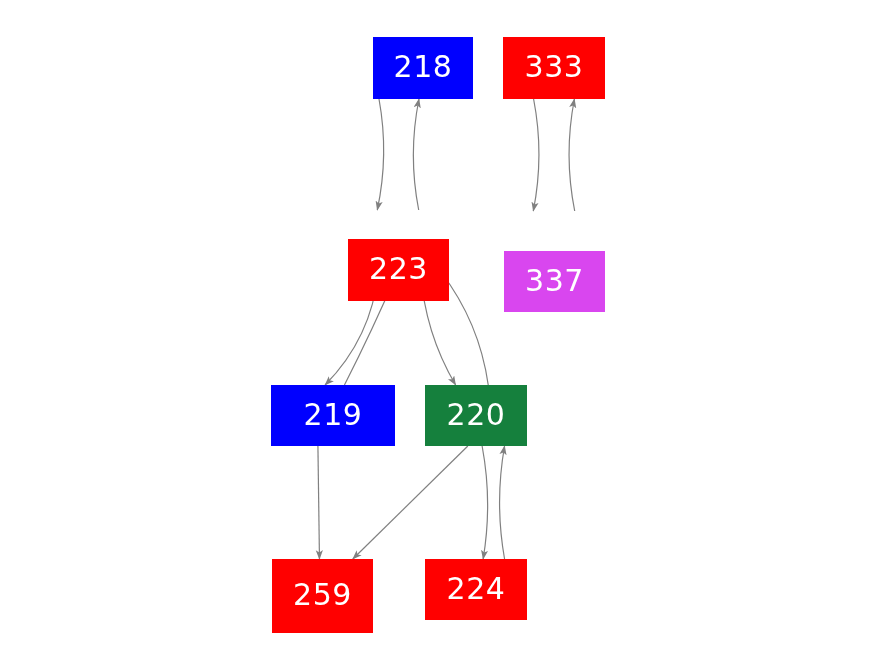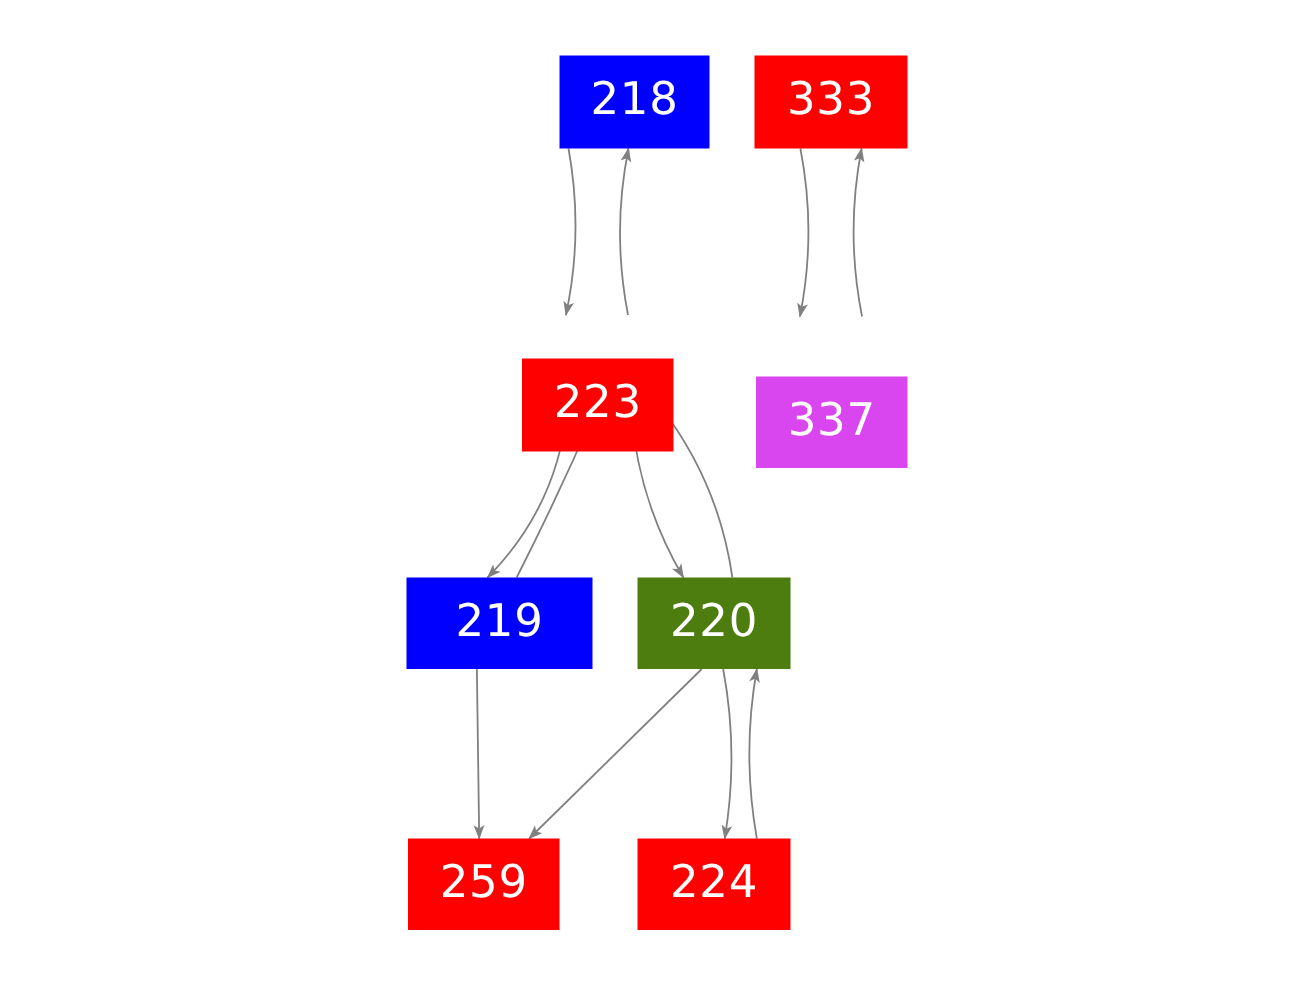--- a/index.html
+++ b/index.html
@@ -79,24 +79,24 @@
       </div>
       <div class="graph-node" style="left: 348px; top: 210px; width: 101px; height: 62px; background: rgb(255, 0, 0); color: rgb(255, 255, 255); margin-top: 29px;">
         <span class="node-label">223</span>
       </div>
       <div class="graph-node" style="left: 504px; top: 211px; width: 101px; height: 61px; background: #d946ef; color: rgb(255, 255, 255); margin-top: 40px;">
         <span class="node-label">337</span>
       </div>
       <div class="graph-node" style="left: 271px; top: 385px; width: 124px; height: 61px; background: rgb(0, 0, 255); color: rgb(255, 255, 255);">
         <span class="node-label">219</span>
       </div>
-      <div class="graph-node" style="left: 425px; top: 385px; width: 102px; height: 61px; background: #4d7c0f; color: rgb(255, 255, 255);">
+      <div class="graph-node" style="left: 425px; top: 385px; width: 102px; height: 61px; background: #15803d; color: rgb(255, 255, 255);">
         <span class="node-label">220</span>
       </div>
-      <div class="graph-node" style="left: 272px; top: 559px; width: 101px; height: 61px; background: rgb(255, 0, 0); color: rgb(255, 255, 255);">
+      <div class="graph-node" style="left: 272px; top: 559px; width: 101px; height: 74px; background: rgb(255, 0, 0); color: rgb(255, 255, 255);">
         <span class="node-label">259</span>
       </div>
       <div class="graph-node" style="left: 425px; top: 559px; width: 102px; height: 61px; background: rgb(255, 0, 0); color: rgb(255, 255, 255);">
         <span class="node-label">224</span>
       </div>
     </div>
 
 </div>
 
 </body></html>

